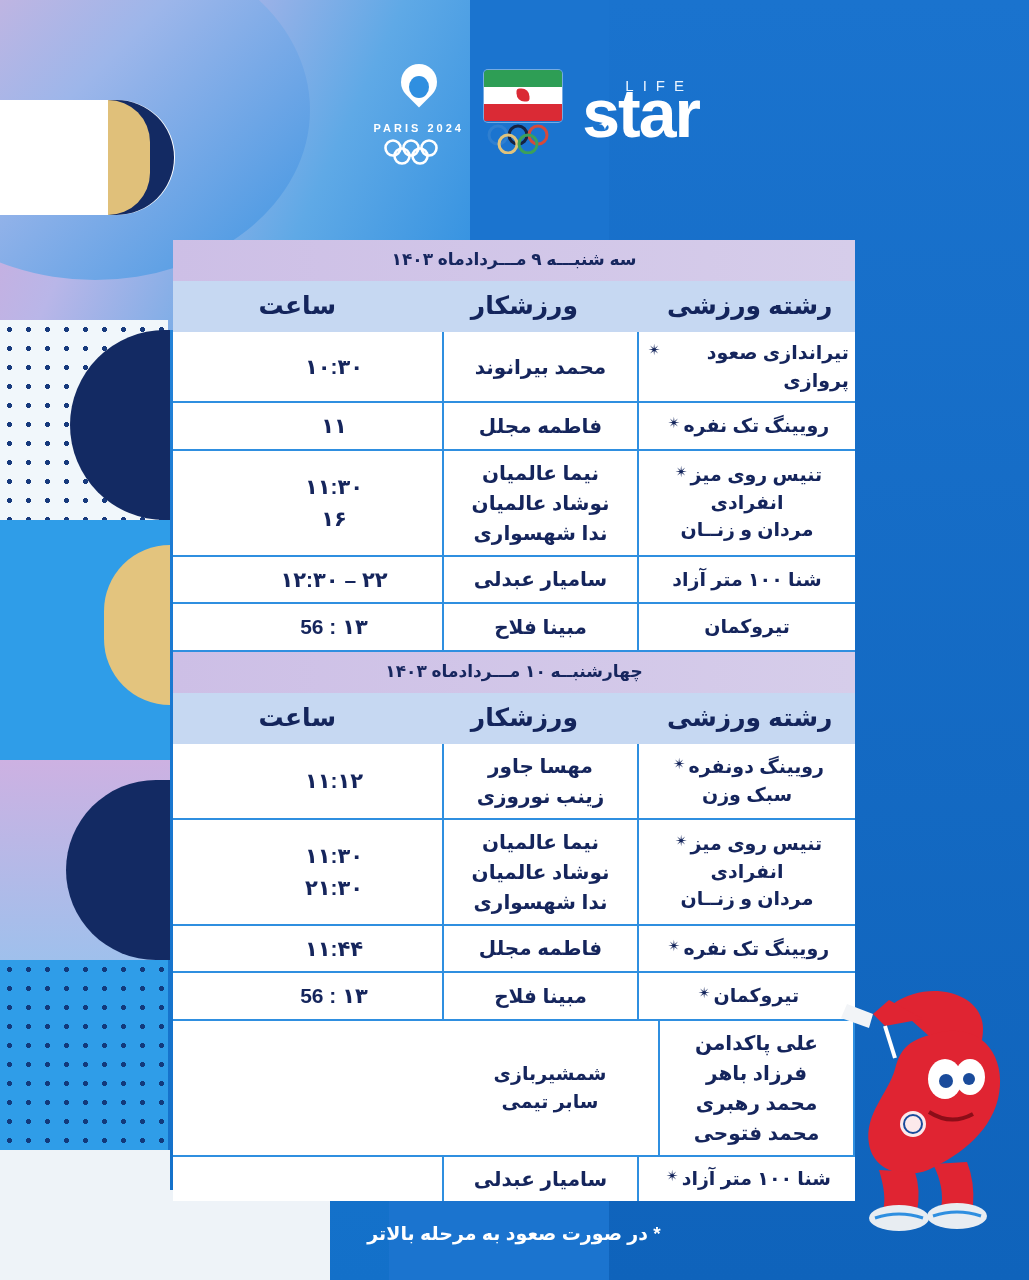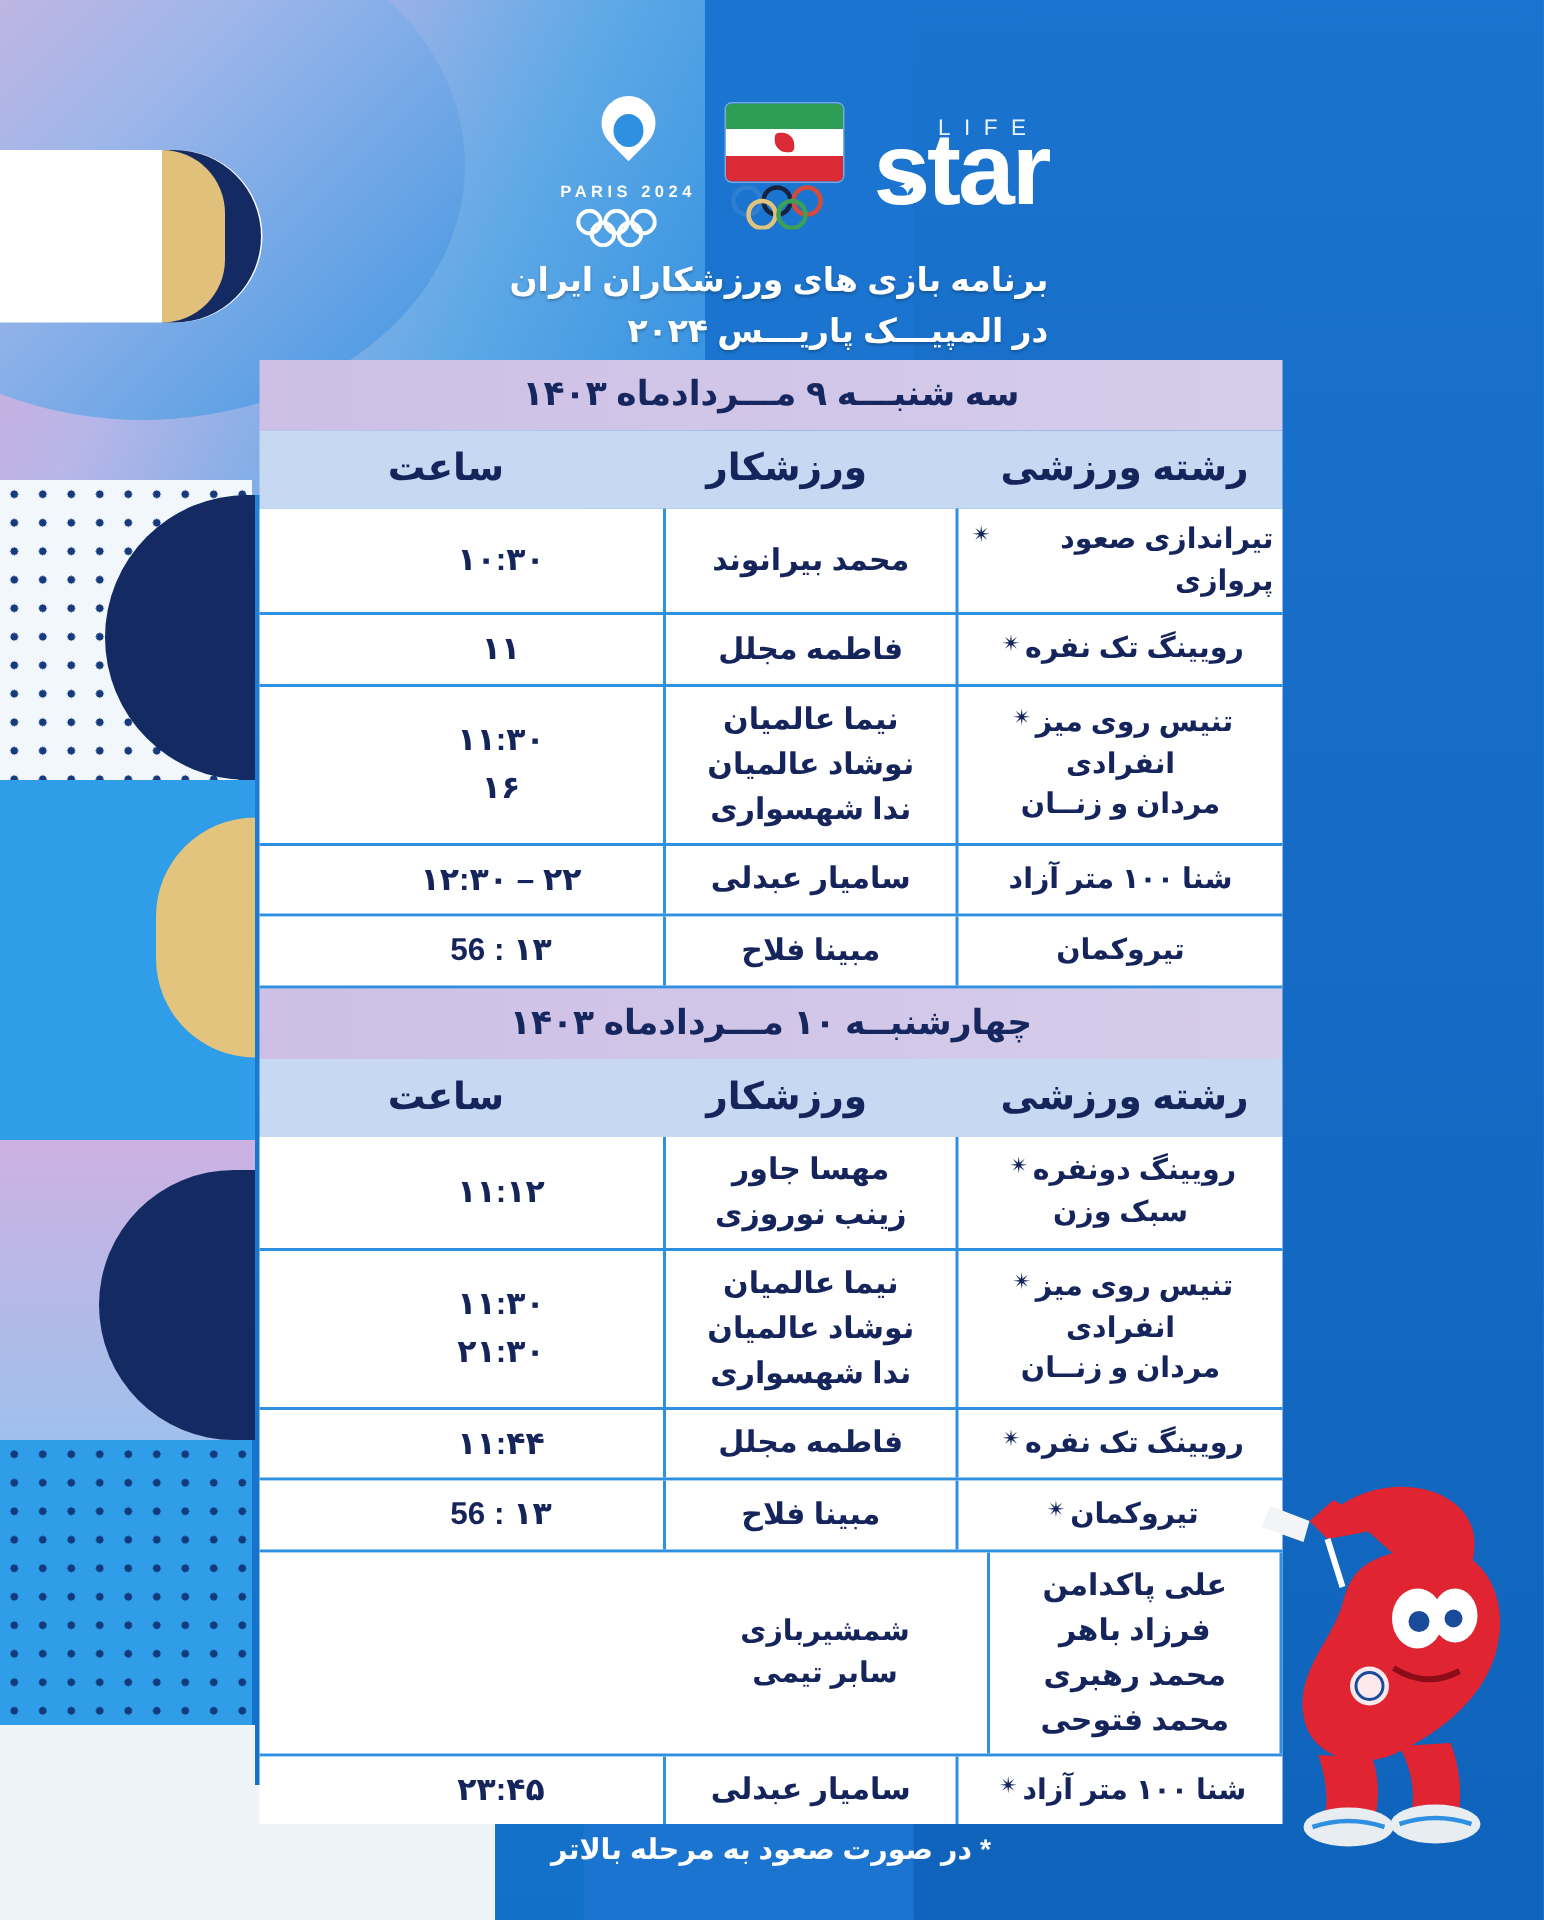--- a/index.html
+++ b/index.html
@@ -56,21 +56,21 @@
   .life{position:absolute;top:-4px;right:6px;font-size:15px;letter-spacing:9px;color:#eaf4ff;font-weight:normal;margin-left:24px;}
   .starword{font-size:68px;font-weight:bold;line-height:.95;letter-spacing:-2px;}
   .sparkle{position:absolute;left:16px;top:34px;color:#fff;font-size:16px;}
 
   .htitle{position:absolute;right:330px;top:140px;text-align:right;color:#fff;direction:rtl;}
   .htitle div{font-size:22px;font-weight:bold;line-height:1.55;text-shadow:0 1px 2px rgba(0,0,0,.25);}
 
   
   .tablewrap{position:absolute;right:174px;top:240px;width:682px;}
   .daybar{background:linear-gradient(90deg,#cdbfe6,#d6cdea);color:#16265e;text-align:center;
-    font-size:23px;font-weight:bold;padding:9px 0 11px;letter-spacing:1px;}
+    font-size:17px;font-weight:bold;padding:9px 0 11px;letter-spacing:1px;}
   .hrow{display:flex;background:#c6d8f2;}
   .hcell{color:#14255c;font-size:25px;font-weight:bold;text-align:center;padding:10px 0 12px;}
   .c-sport{width:216px;}
   .c-athlete{width:246px;}
   .c-time{width:220px;padding-left:17px;}
   .row{display:flex;background:#fff;border-bottom:2px solid #2f8fe0;}
   .row:last-child{border-bottom:none;}
   .cell{display:flex;flex-direction:column;align-items:center;justify-content:center;
     color:#15255c;font-weight:bold;padding:7px 6px;box-sizing:border-box;}
   .cell.sport{width:216px;font-size:19px;line-height:1.45;position:relative;}
@@ -145,24 +145,20 @@
       </div>
     </div>
 
     <div class="starwrap">
       <div class="life">LIFE</div>
       <div class="starword">star</div>
       <div class="sparkle">✦</div>
     </div>
   </div>
 
-  <div class="htitle">
-    <div>برنامه بازی های ورزشکاران ایران</div>
-    <div>در المپیـــک پاریـــس ۲۰۲۴</div>
-  </div>
 </div>
 
 <div class="tablewrap" id="schedule">
     <div class="daybar">سه شنبـــه  ۹  مـــردادماه ۱۴۰۳</div>
     <div class="hrow">
       <div class="hcell c-sport">رشته ورزشی</div>
       <div class="hcell c-athlete">ورزشکار</div>
       <div class="hcell c-time">ساعت</div>
     </div>
     <div class="row">
@@ -335,23 +331,20 @@
     </div>
     <div class="row">
       <div class="cell sport">
         <div class="line">
           <span>شنا ۱۰۰ متر آزاد</span>
           <span class="star">✴</span>
         </div>
       </div>
       <div class="cell athlete">
         <div>سامیار عبدلی</div>
-      </div>
-      <div class="cell time">
-        <div>۲۳:۴۵</div>
       </div>
     </div>
   </div>
 
 <div class="note">* در صورت صعود به مرحله بالاتر</div>
 
 <div class="mascot">
   <svg viewBox="0 0 180 260" width="180" height="260">
     <path d="M60 30 C95 5 150 18 150 55 C150 80 135 92 120 100 L105 70 Z" fill="#e02432"></path>
     <path d="M100 60 C150 45 175 85 165 125 C156 162 120 185 95 196 C70 206 40 196 36 170 C31 140 55 120 62 95 C68 72 78 66 100 60 Z" fill="#e02432"></path>

